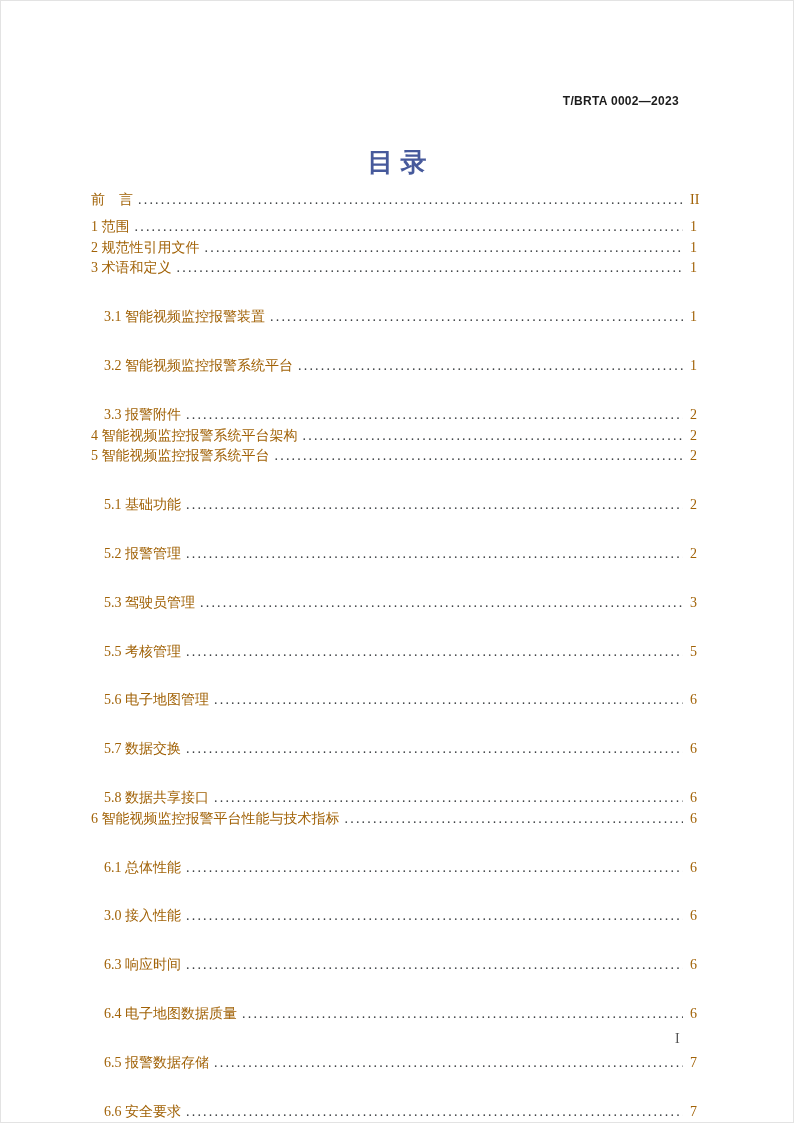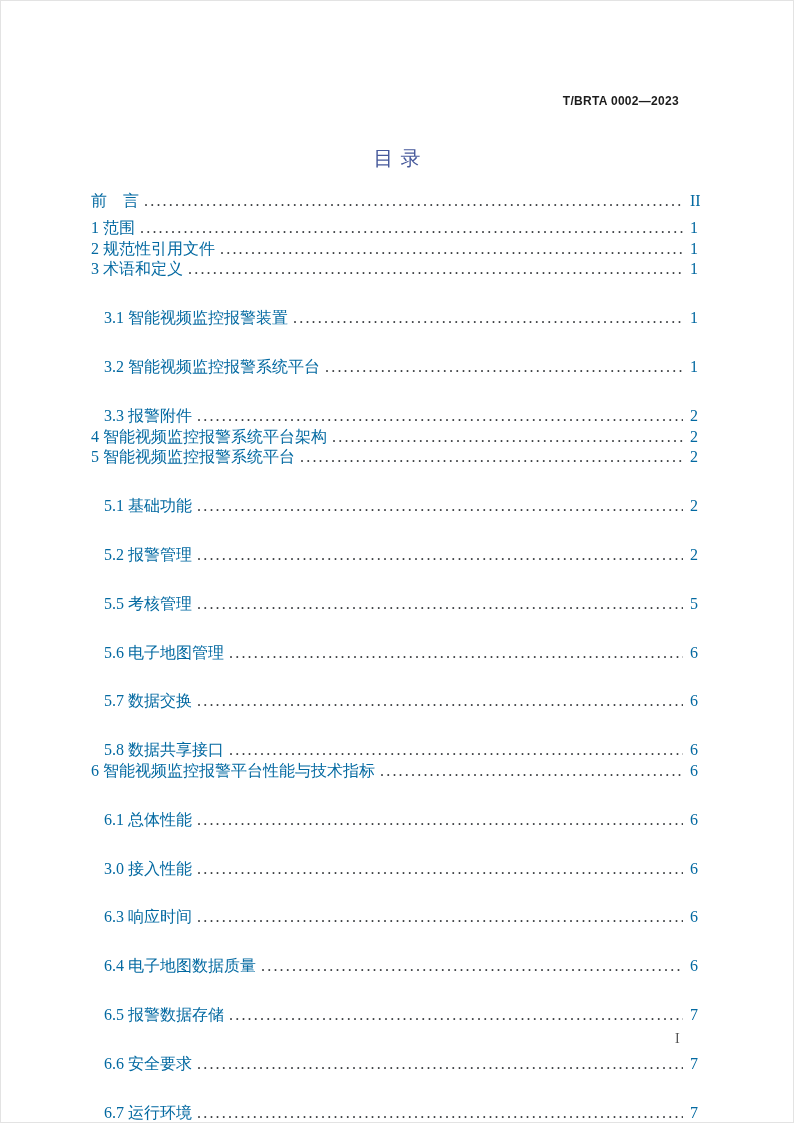--- a/index.html
+++ b/index.html
@@ -27,38 +27,38 @@
     font-size: 12px;
     letter-spacing: 0.3px;
     color: #1c1c1c;
   }
   .title {
     position: absolute;
     top: 144px;
     left: 0;
     width: 100%;
     text-align: center;
-    font-size: 20px;
-    font-weight: 400;
+    font-size: 26px;
+    font-weight: 700;
     letter-spacing: 7px;
     text-indent: 7px;
     color: #46599b;
   }
   .toc {
     position: absolute;
     top: 190px;
     left: 90px;
     width: 616px;
   }
   .toc-row {
     display: flex;
     align-items: baseline;
     height: 20.8px;
-    font-size: 16px;
-    color: #0369a1;
+    font-size: 14px;
+    color: #a16207;
     cursor: pointer;
   }
   .toc-row:first-child { margin-bottom: 6px; }
   .toc-row.level-1 { padding-left: 13px; margin-top: 28px; }
   .toc-label {
     flex: none;
     white-space: pre;
     padding-right: 5px;
   }
   .toc-dots {
@@ -143,20 +143,25 @@
         <span class="toc-label">5.1 基础功能</span>
         <span class="toc-dots"></span>
         <span class="toc-page">2</span>
       </div>
       <div class="toc-row level-1">
         <span class="toc-label">5.2 报警管理</span>
         <span class="toc-dots"></span>
         <span class="toc-page">2</span>
       </div>
       <div class="toc-row level-1">
+        <span class="toc-label">5.3 驾驶员管理</span>
+        <span class="toc-dots"></span>
+        <span class="toc-page">3</span>
+      </div>
+      <div class="toc-row level-1">
         <span class="toc-label">5.5 考核管理</span>
         <span class="toc-dots"></span>
         <span class="toc-page">5</span>
       </div>
       <div class="toc-row level-1">
         <span class="toc-label">5.6 电子地图管理</span>
         <span class="toc-dots"></span>
         <span class="toc-page">6</span>
       </div>
       <div class="toc-row level-1">

